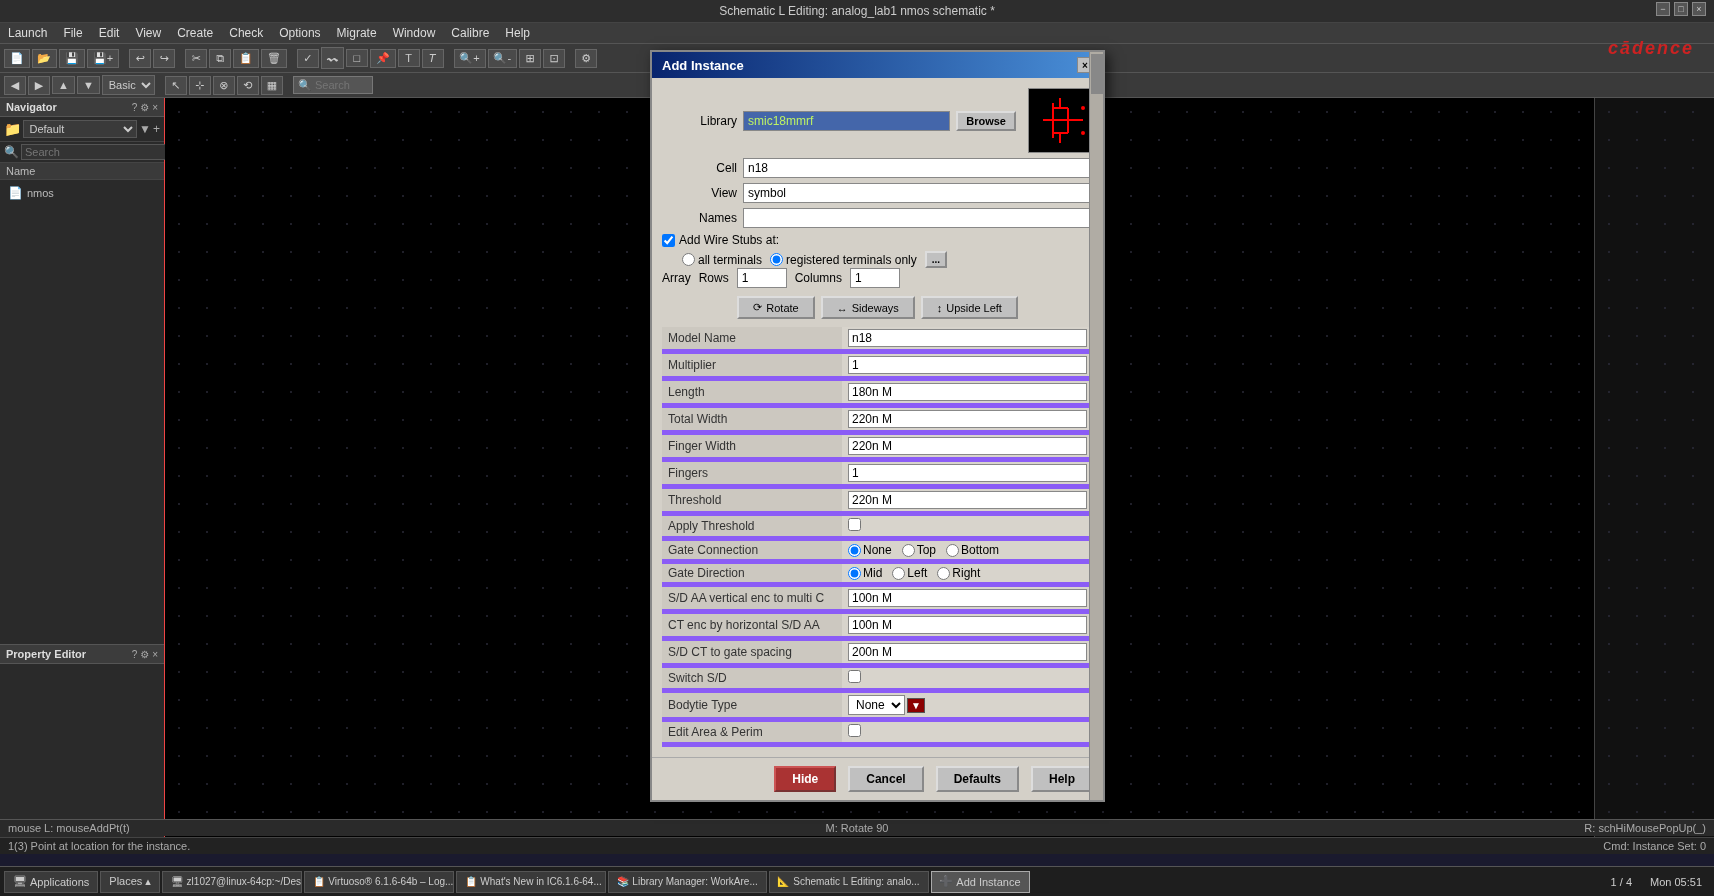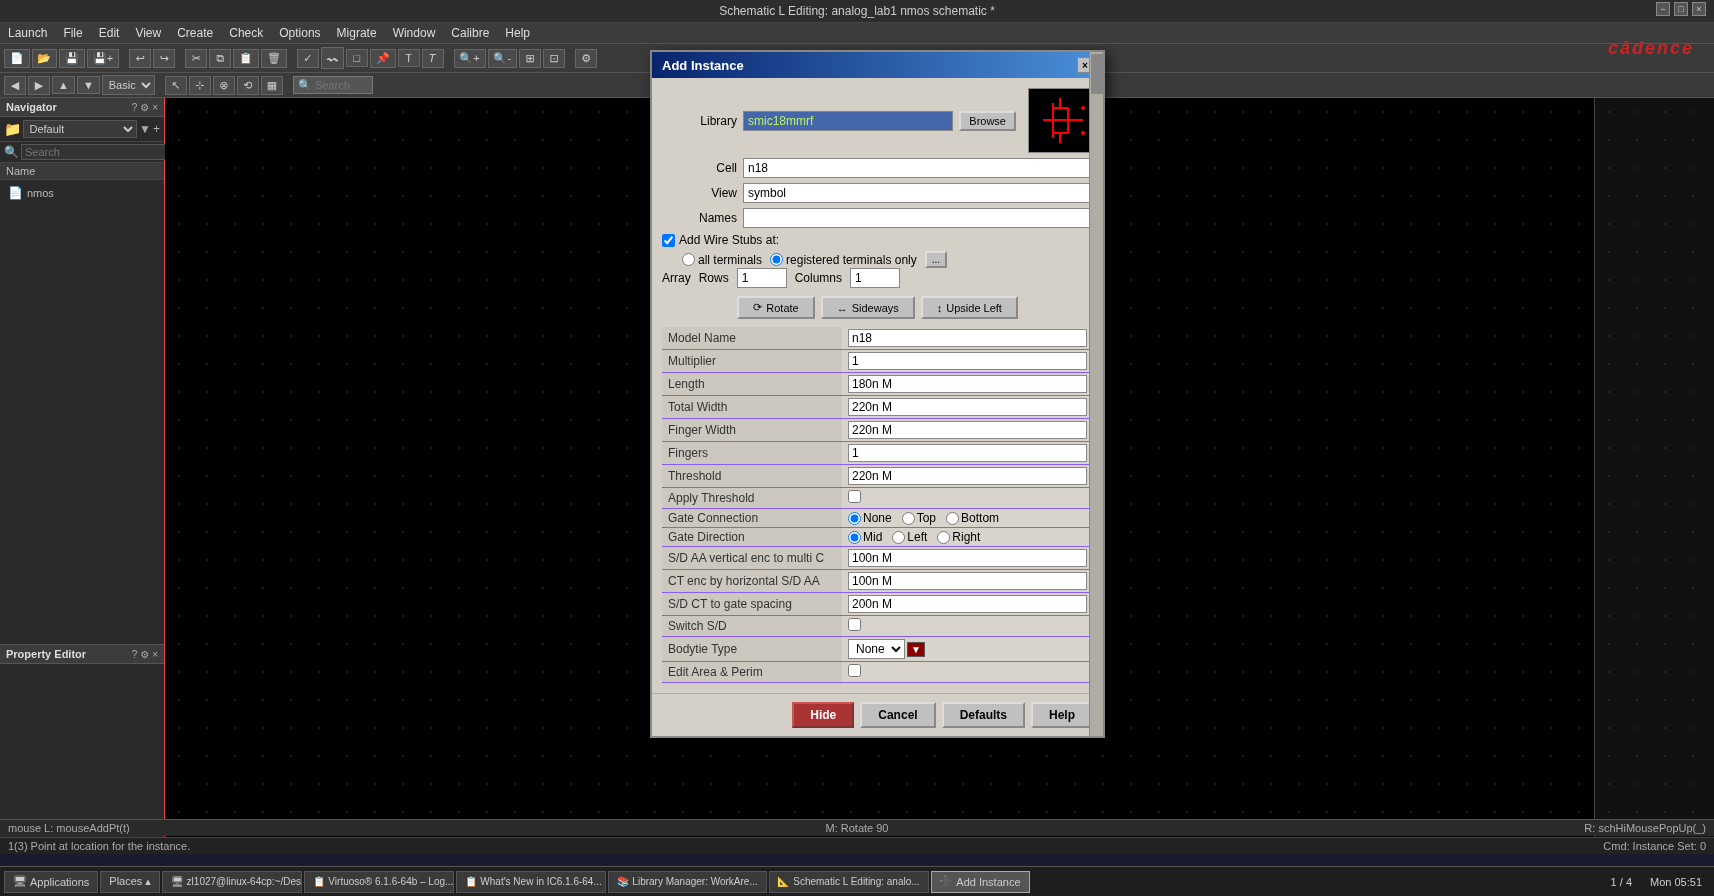--- a/index.html
+++ b/index.html
@@ -318,20 +318,21 @@
       background: #4466aa;
       color: #bef264;
     }
     .browse-btn {
       background: #c0c0c0;
       border: 2px outset #ddd;
       padding: 2px 8px;
       font-size: 11px;
       cursor: pointer;
       color: #000;
+      font-weight: bold;
     }
     .preview-box {
       width: 65px;
       height: 65px;
       background: #000;
       border: 1px solid #888;
       margin-left: 6px;
       display: flex;
       align-items: center;
       justify-content: center;
@@ -391,21 +392,21 @@
     }
 
     
     .props-table {
       width: 100%;
       border-collapse: collapse;
       font-size: 12px;
     }
     .props-table tr td {
       padding: 2px 6px;
-      border-bottom: 1px solid #8b5cf6;
+      border-bottom: 5px solid #8b5cf6;
       color: #000;
     }
     .props-table tr td:first-child {
       width: 180px;
       color: #333;
       background: #ccc8c0;
     }
     .props-table tr td:last-child {
       background: #d8d4cc;
     }
@@ -437,21 +438,21 @@
     .gate-dir-row {
       display: flex;
       align-items: center;
       gap: 10px;
     }
 
     
     .dialog-footer {
       display: flex;
       justify-content: flex-end;
-      gap: 6px;
+      gap: 12px;
       padding: 8px 10px;
       background: #d4d0c8;
       border-top: 1px solid #aaa;
     }
     .dialog-footer-btn {
       background: #c0c0c0;
       border: 2px outset #ddd;
       padding: 4px 16px;
       font-size: 12px;
       cursor: pointer;

